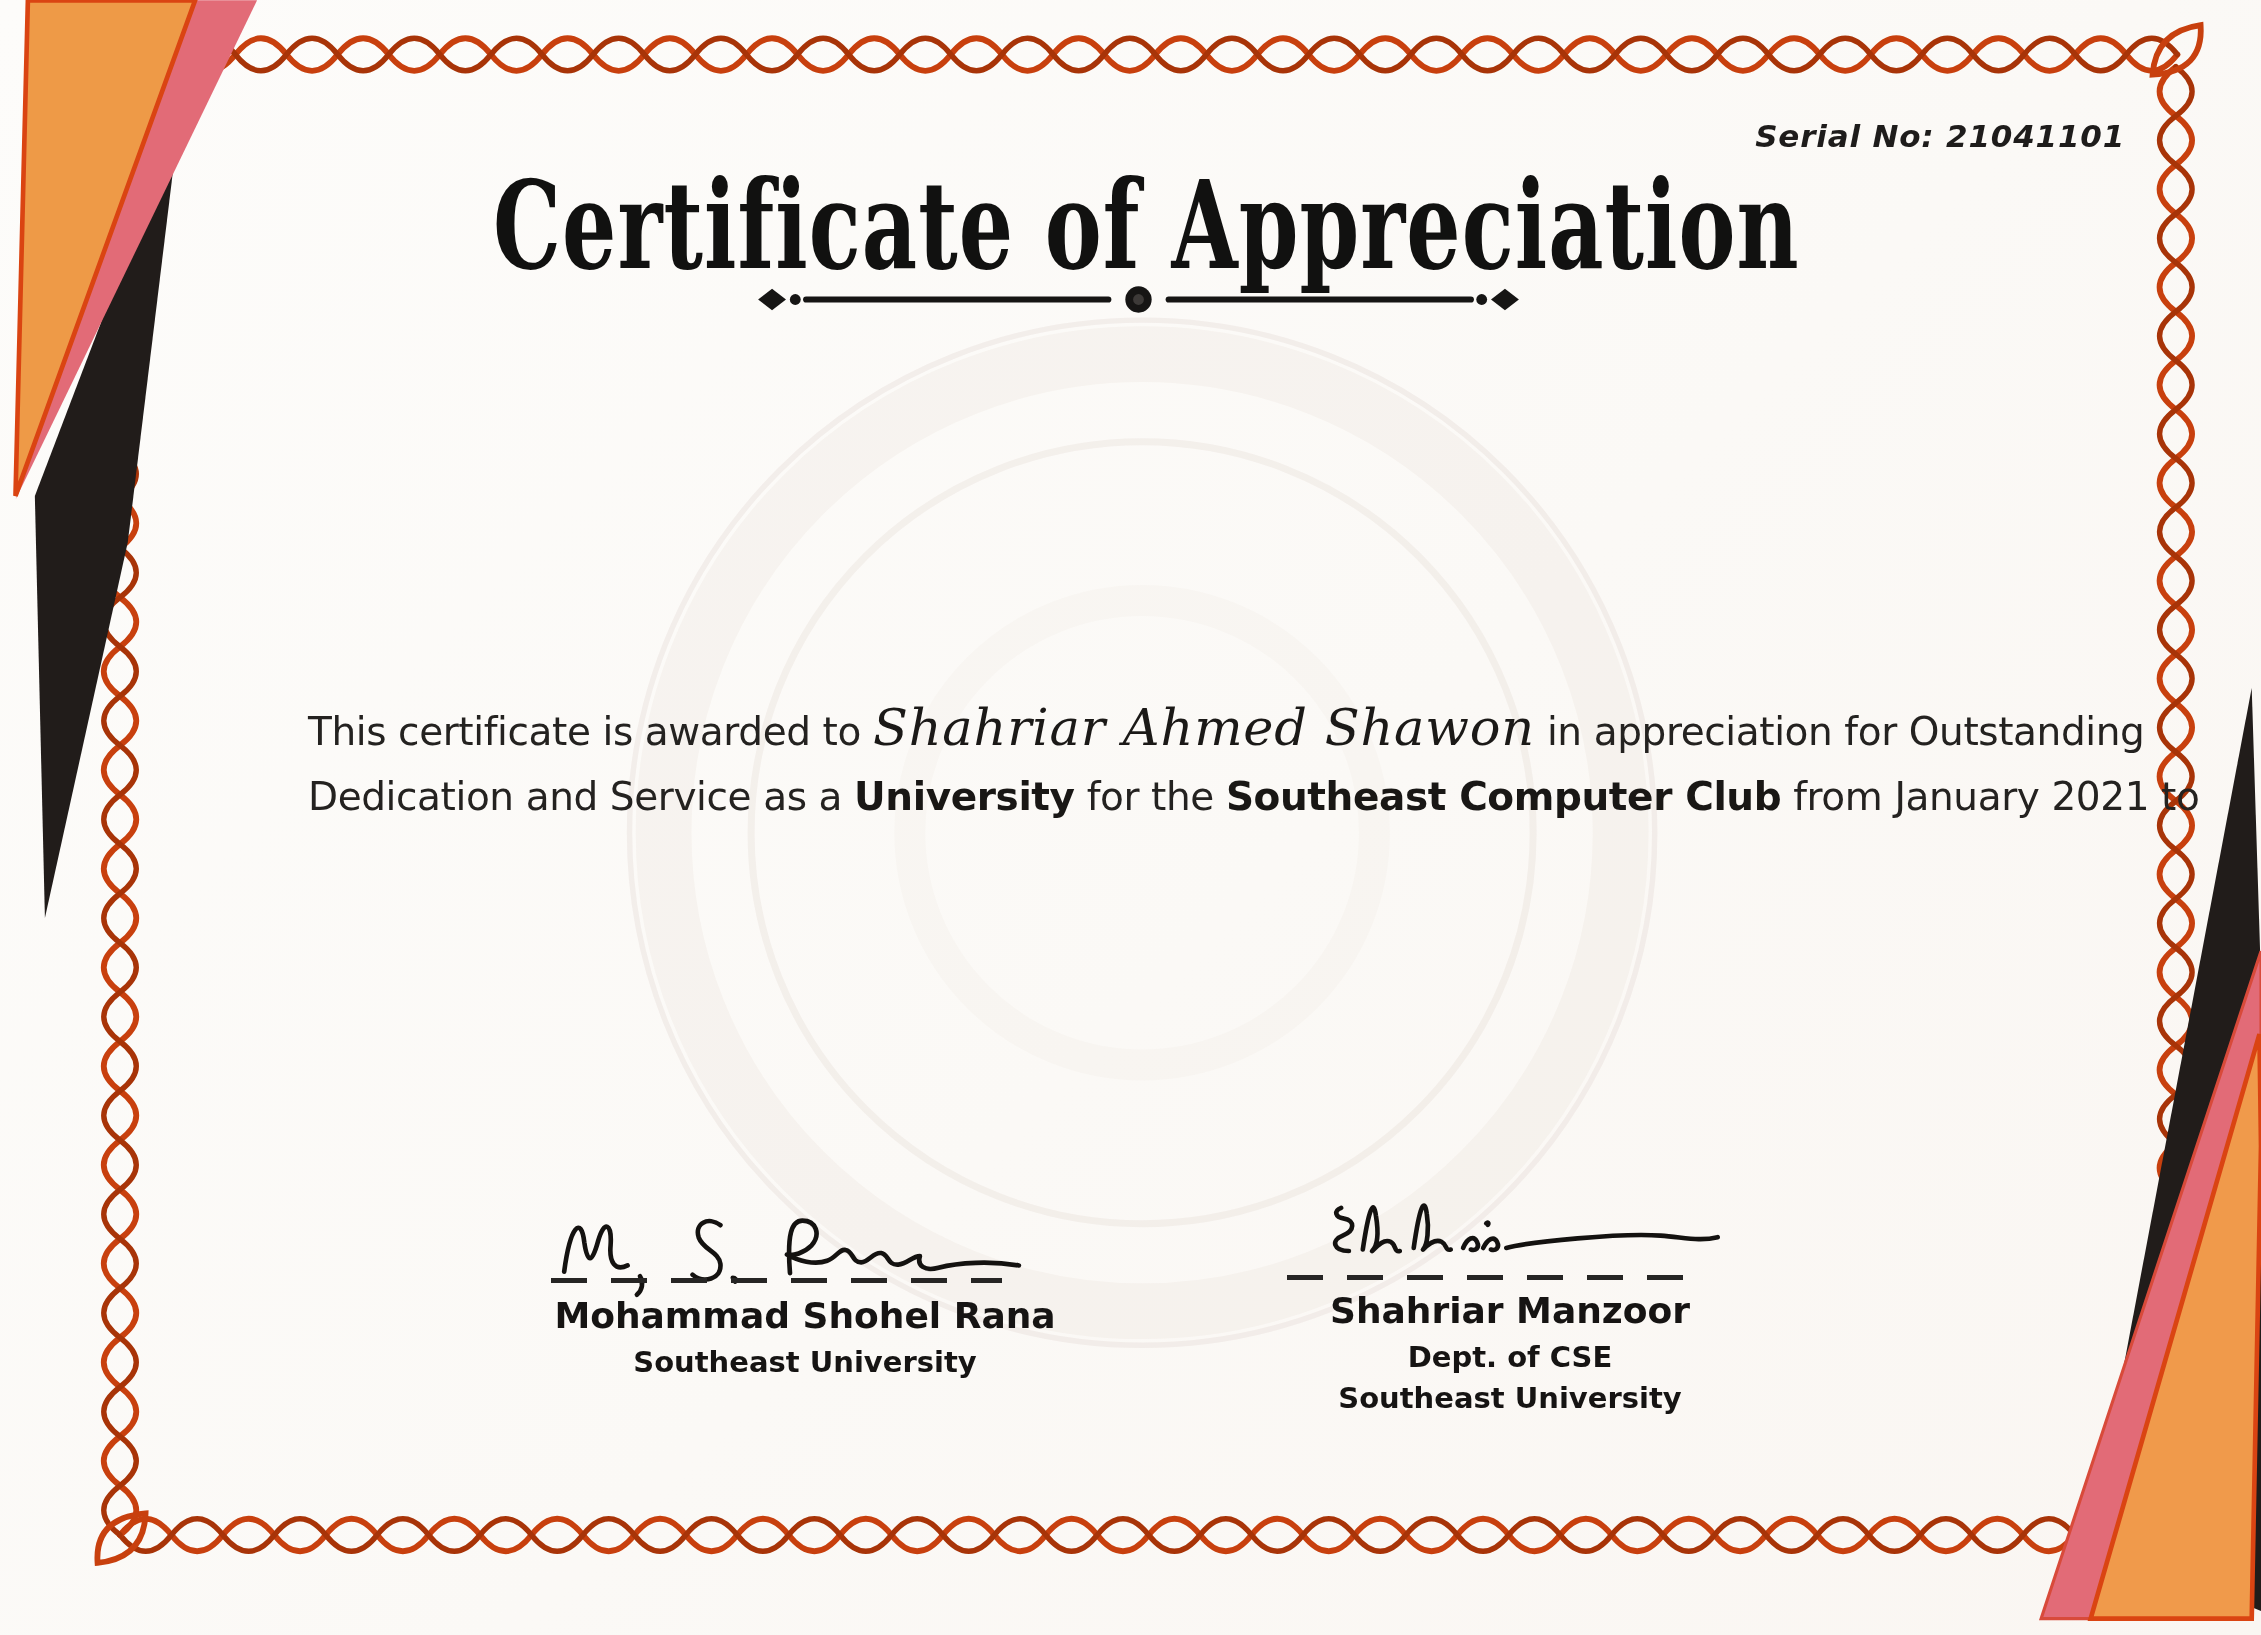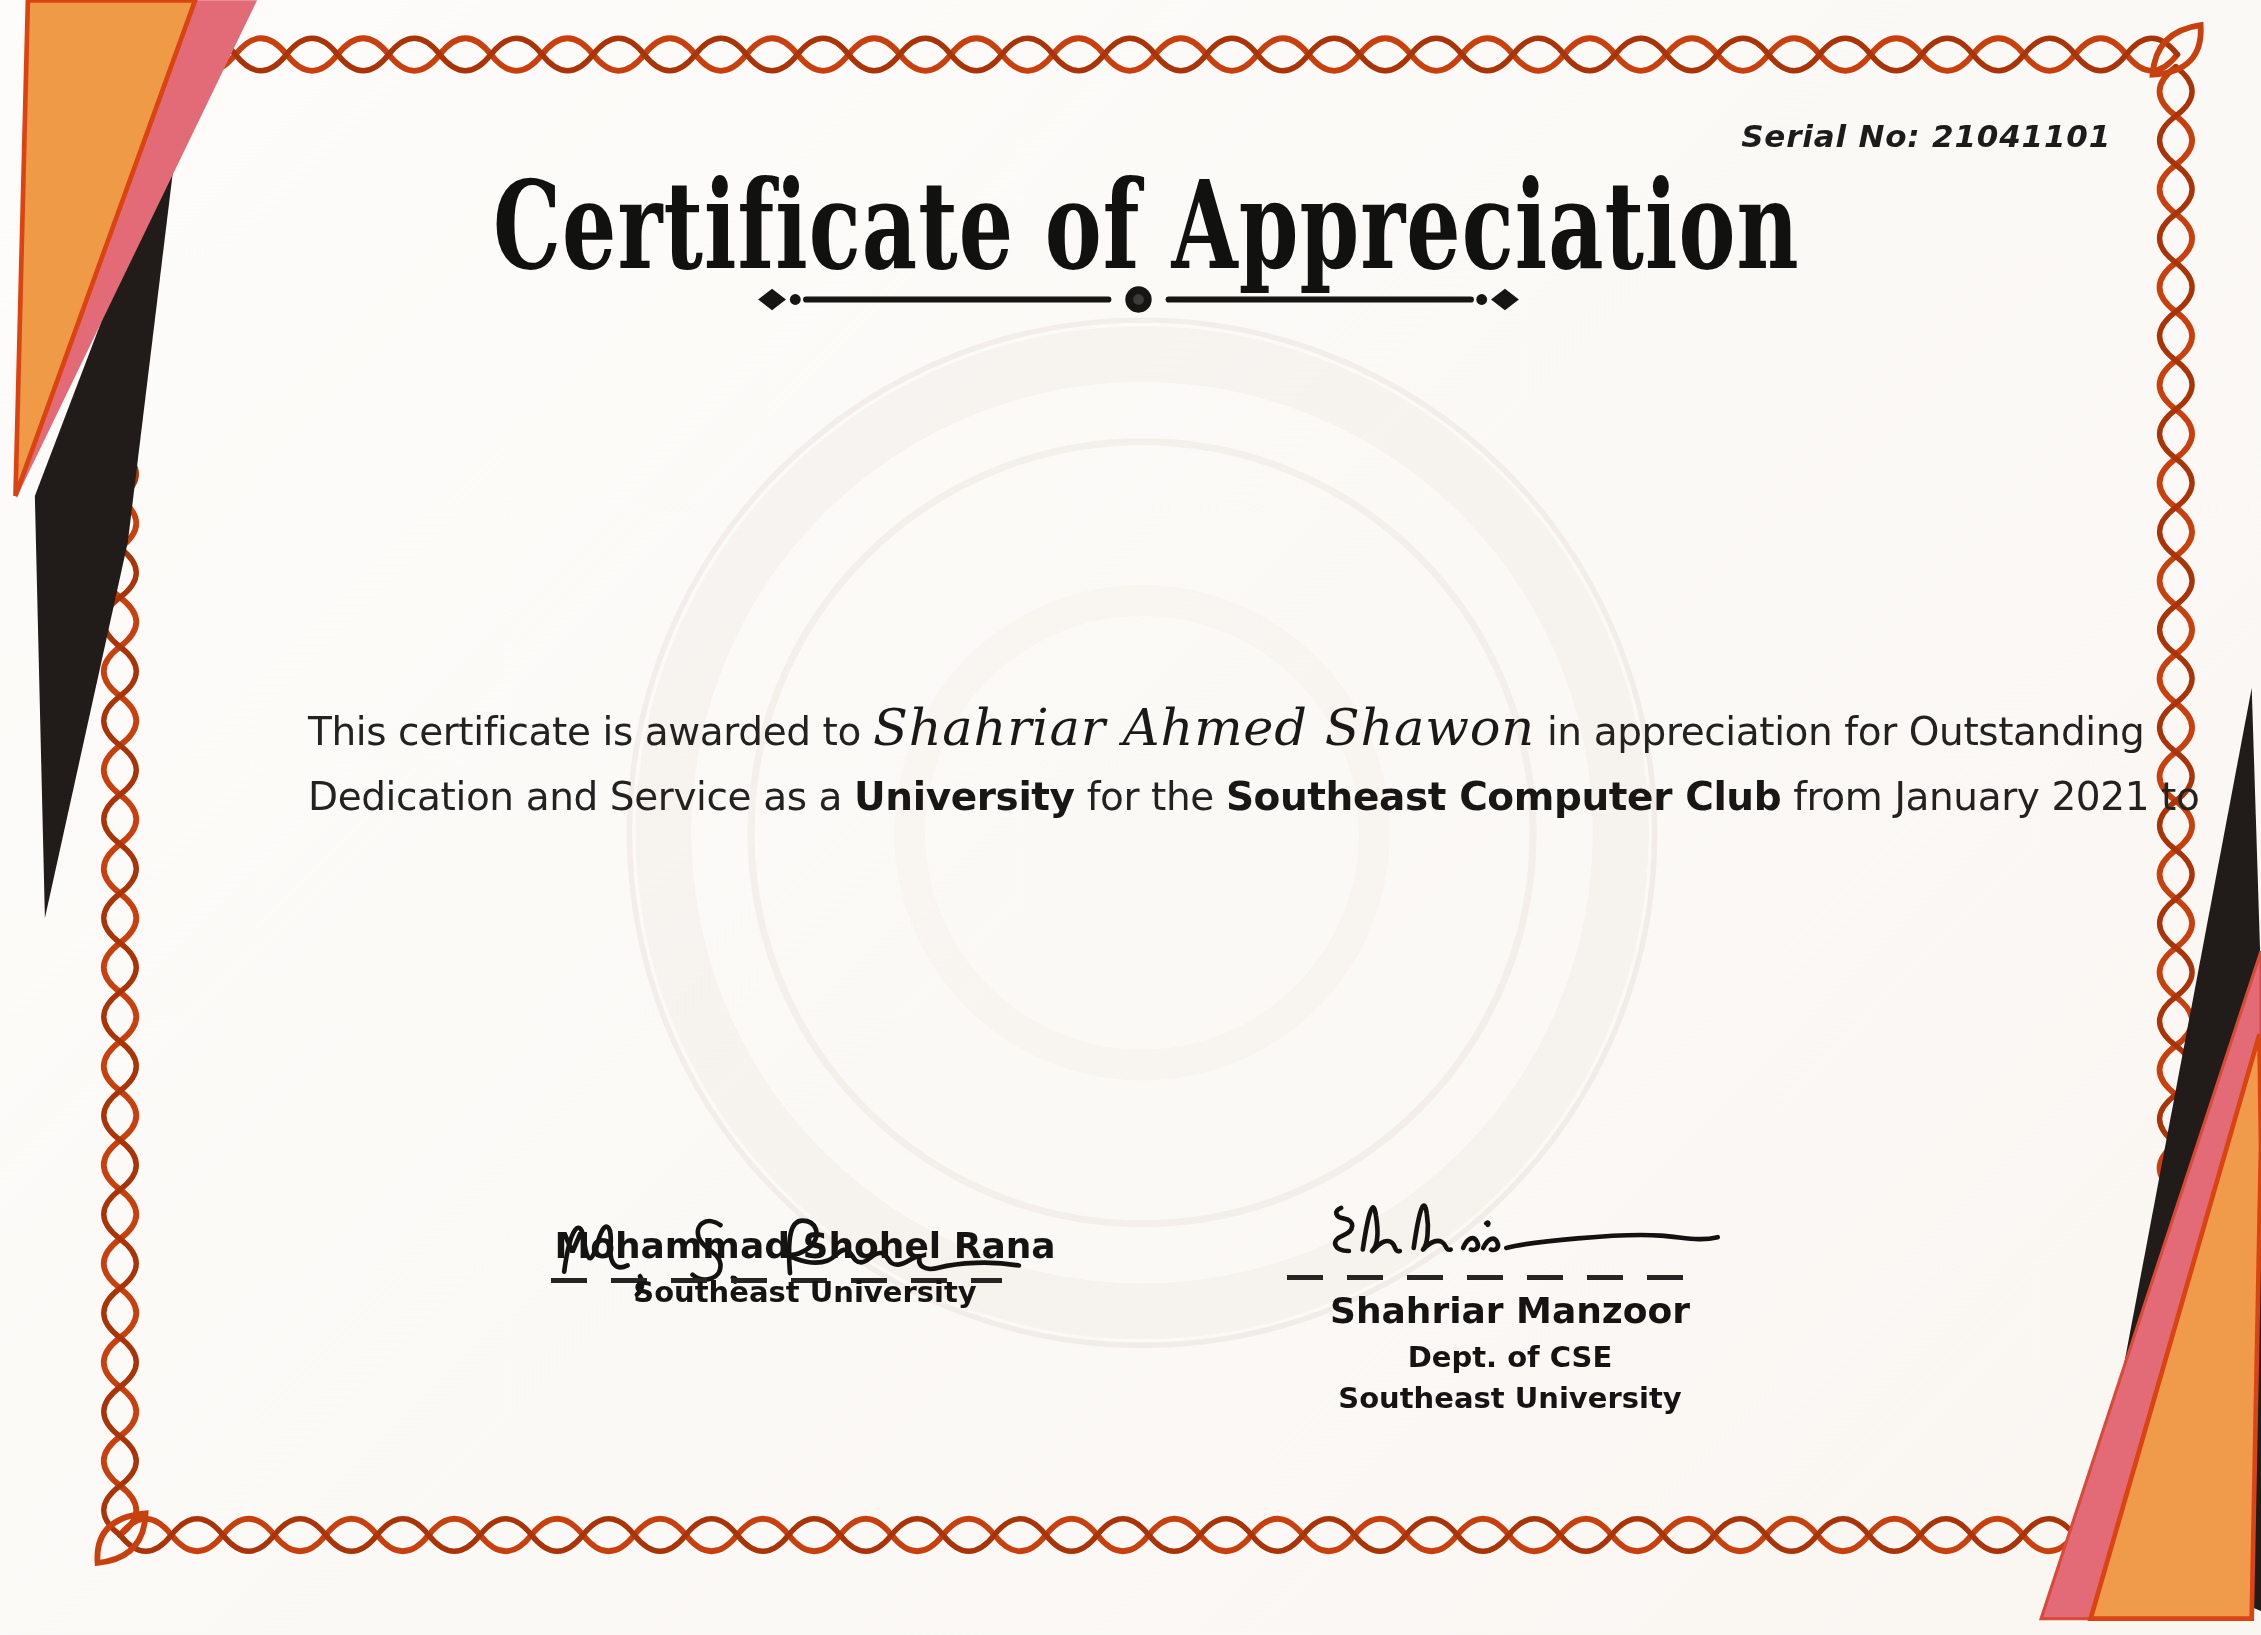--- a/index.html
+++ b/index.html
@@ -17,21 +17,21 @@
   }
   svg.deco {
     position: absolute;
     left: 0; top: 0;
     width: 2261px; height: 1636px;
   }
   
   .serial {
     position: absolute;
     top: 118px;
-    right: 150px;
+    right: 136px;
     font-style: italic;
     font-weight: 700;
     font-size: 31px;
     letter-spacing: 0.8px;
     color: #1e1c1b;
   }
   
   .title-wrap {
     position: absolute;
     top: 153px;
@@ -79,21 +79,21 @@
   }
   .b { font-weight: 700; color: #191715; }
   
   .sig-block { position: absolute; text-align: center; color: #161413; }
   .sig-scribble { position: absolute; }
   .dashline {
     position: absolute;
     height: 5.4px;
     background: repeating-linear-gradient(90deg, #262524 0 36px, transparent 36px 60px);
   }
-  .sig-left-text  { left: 472px;  top: 1225px; width: 666px; }
+  .sig-left-text  { left: 472px;  top: 1295px; width: 666px; }
   .sig-right-text { left: 1177px; top: 1290px; width: 666px; }
   .sig-name { font-size: 36px; font-weight: 700; margin-bottom: 9.3px; }
   .sig-role { font-size: 29px; font-weight: 700; margin-bottom: 7px; }
 </style>
 </head>
 <body>
 
 <div class="certificate">
 
   <svg class="deco" viewBox="0 0 2920 2112" aria-hidden="true">

